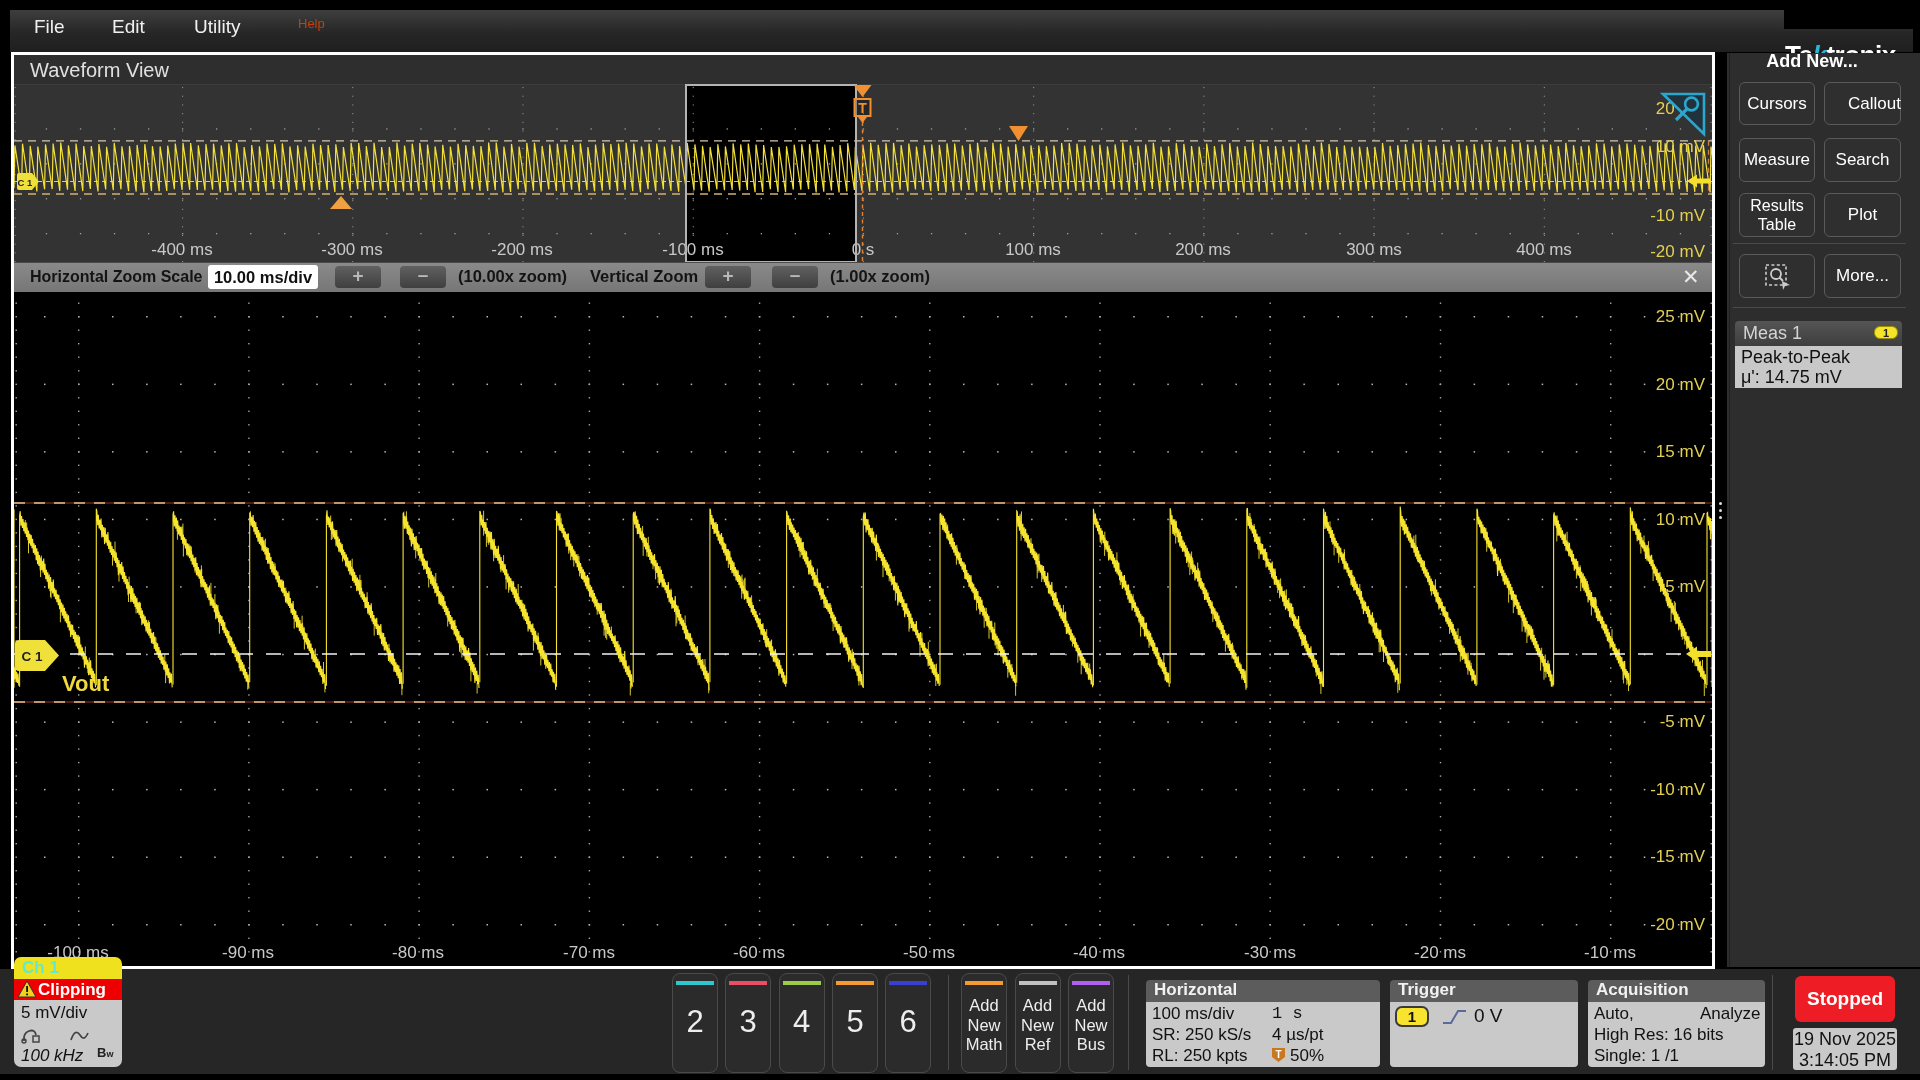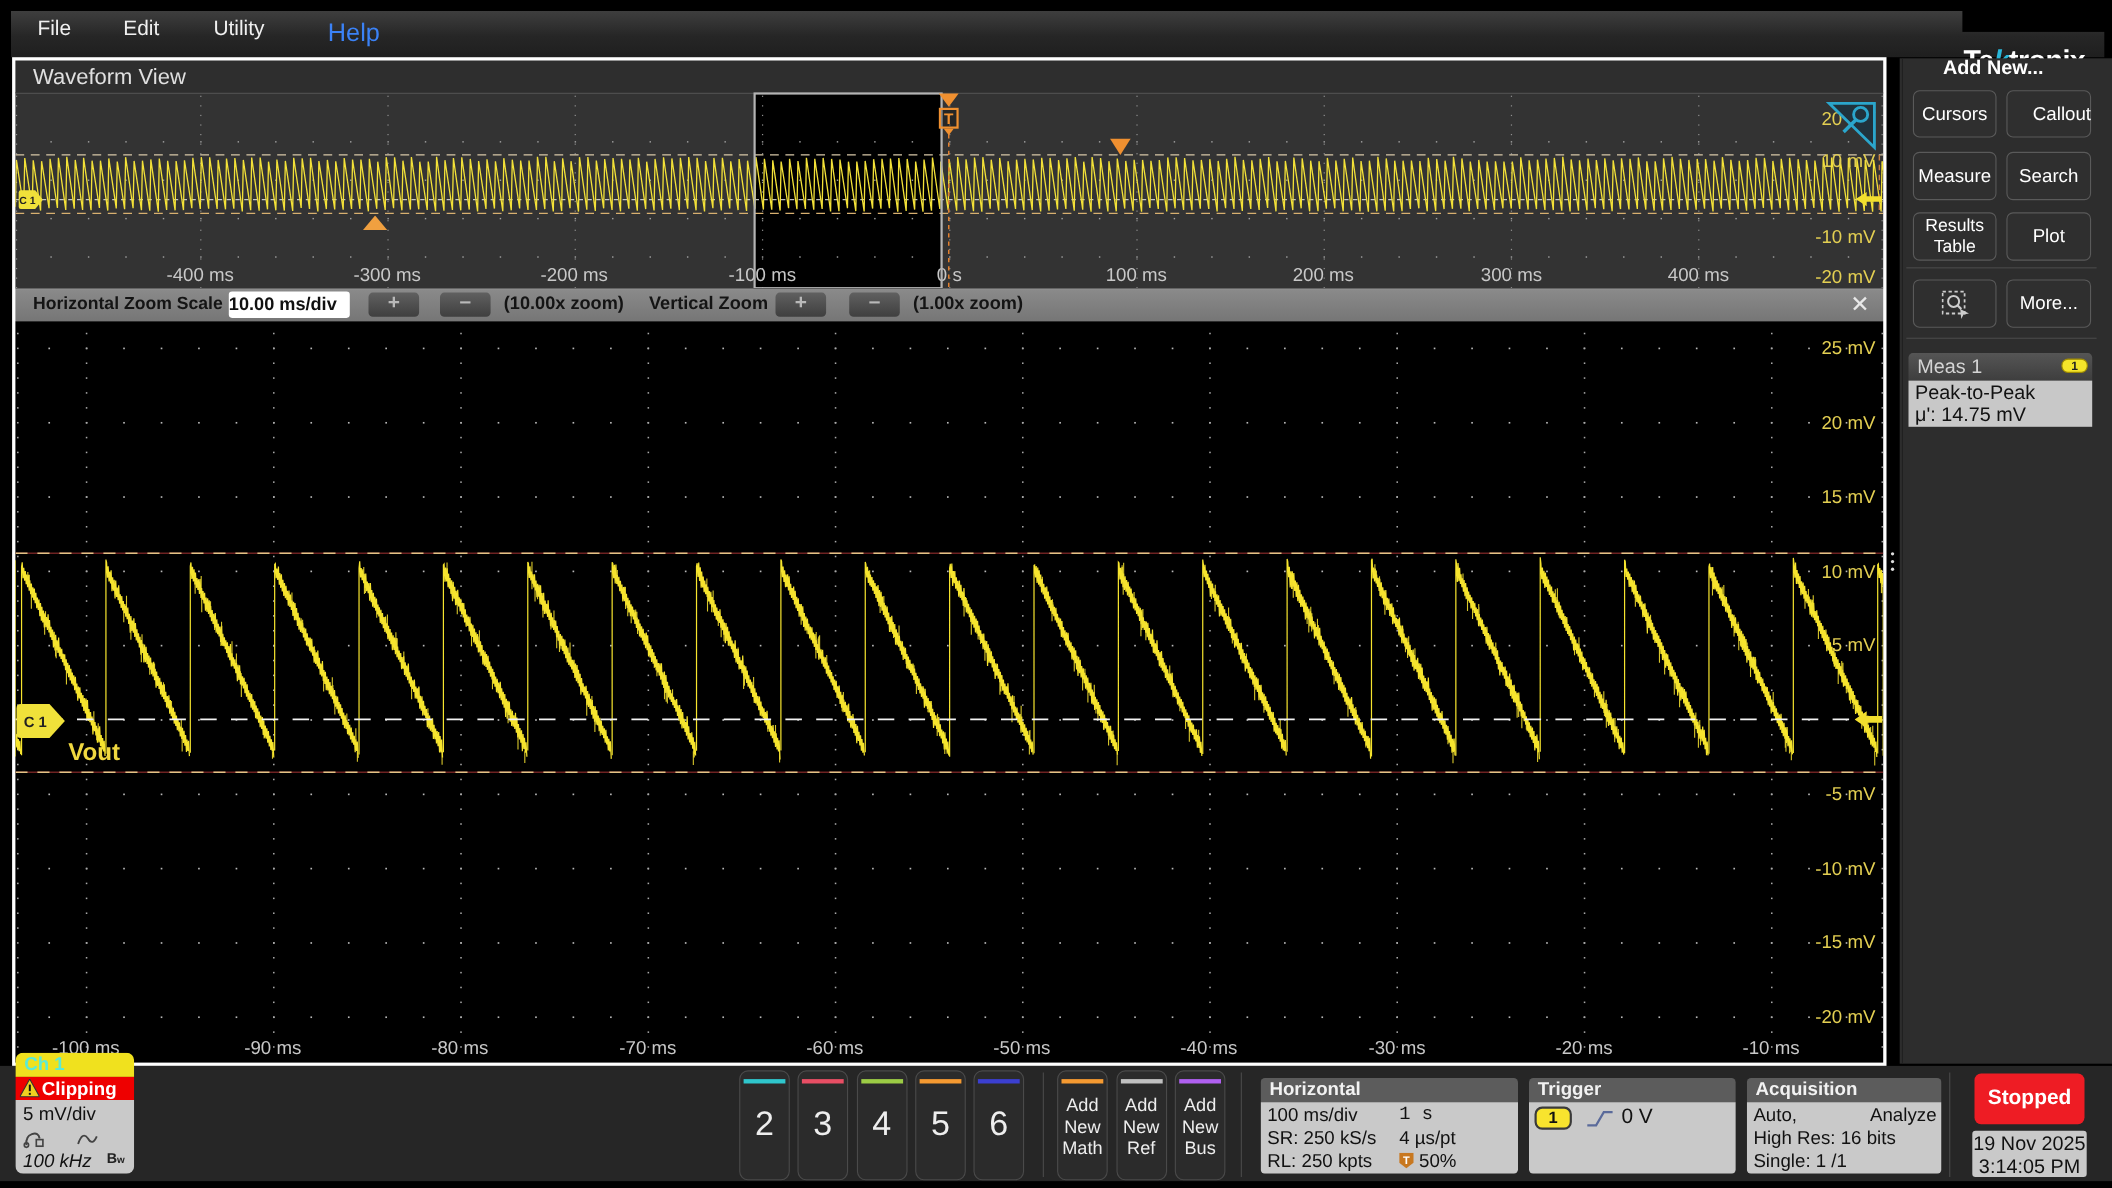--- a/index.html
+++ b/index.html
@@ -4,21 +4,21 @@
 * { margin:0; padding:0; box-sizing:border-box; }
 body { width:1920px; height:1080px; background:#000; font-family:"Liberation Sans", sans-serif; overflow:hidden; position:relative; }
 .abs { position:absolute; }
 </style></head>
 <body>
 
 <div class="abs" style="left:10px; top:10px; width:1903px; height:42px; background:linear-gradient(#3e3e3e,#262626 55%,#1f1f1f);"></div>
 <div class="abs" style="left:34px; top:16px; font-size:19px; color:#f0f0f0;">File</div>
 <div class="abs" style="left:112px; top:16px; font-size:19px; color:#f0f0f0;">Edit</div>
 <div class="abs" style="left:194px; top:16px; font-size:19px; color:#f0f0f0;">Utility</div>
-<div class="abs" style="left:298px; top:16px; font-size:23px; color:#3b82f6;">Help</div>
+<div class="abs" style="left:298px; top:16px; font-size:13px; color:#c2410c;">Help</div>
 
 <div class="abs" style="left:1784px; top:1px; width:130px; height:28px; background:#000;"></div>
 <div class="abs" style="left:1785px; top:0px; font-size:26px; font-weight:bold; color:#fff; letter-spacing:-0.5px;margin-top:40px;">Te<span style="color:#29b6d8; font-style:italic;">k</span>tronix</div>
 
 <div class="abs" style="left:11px; top:52px; width:1704px; height:917px; background:#fff;"></div>
 
 <div class="abs" style="left:14px; top:54.5px; width:1698px; height:30px; background:#2e2e2e; border-bottom:1px solid #3c3c3c;"></div>
 <div class="abs" style="left:30px; top:59px; font-size:20px; color:#e0e0e0;">Waveform View</div>
 
 <div class="abs" style="left:14px; top:85px; width:1698px; height:177px; background:#333333;"></div>
@@ -499,21 +499,21 @@
   </svg>
 
 <svg class="abs" style="left:1660px; top:92px;" width="48" height="45" viewBox="0 0 48 45">
   <polygon points="3,2 44,2 44,42" fill="#20323c" stroke="#2ba6cc" stroke-width="2.6"></polygon>
   <circle cx="31.5" cy="12" r="6.4" fill="none" stroke="#2ba6cc" stroke-width="2.6"></circle>
   <line x1="27" y1="17" x2="16" y2="28" stroke="#2ba6cc" stroke-width="3.2"></line>
 </svg>
 
 <div class="abs" style="left:14px; top:262px; width:1698px; height:30px; background:linear-gradient(#8a8a8a,#767676); border-top:1px solid #4a4a4a;"></div>
 <div class="abs" style="left:30px; top:268px; font-size:16px; font-weight:bold; color:#141414;">Horizontal Zoom Scale</div>
-<div class="abs" style="left:208px; top:265px; width:110px; height:24px; background:#fff; border-radius:3px; font-size:16.5px; font-weight:bold; color:#111; line-height:24px;">10.00 ms/div</div>
+<div class="abs" style="left:208px; top:265px; width:110px; height:24px; background:#fff; border-radius:3px; text-align:center; font-size:16.5px; font-weight:bold; color:#111; line-height:24px;">10.00 ms/div</div>
 <div class="abs" style="left:335px; top:266px; width:46px; height:22px; background:linear-gradient(#606060,#3f3f3f); border-radius:4px; color:#b9b9b9; text-align:center; font-size:19px; line-height:20px; font-weight:bold;">+</div>
 <div class="abs" style="left:400px; top:266px; width:46px; height:22px; background:linear-gradient(#606060,#3f3f3f); border-radius:4px; color:#b9b9b9; text-align:center; font-size:19px; line-height:18px; font-weight:bold;">–</div>
 <div class="abs" style="left:458px; top:267px; font-size:16.5px; font-weight:bold; color:#141414;">(10.00x zoom)</div>
 <div class="abs" style="left:590px; top:267px; font-size:16.5px; font-weight:bold; color:#141414;">Vertical Zoom</div>
 <div class="abs" style="left:705px; top:266px; width:46px; height:22px; background:linear-gradient(#606060,#3f3f3f); border-radius:4px; color:#b9b9b9; text-align:center; font-size:19px; line-height:20px; font-weight:bold;">+</div>
 <div class="abs" style="left:772px; top:266px; width:46px; height:22px; background:linear-gradient(#606060,#3f3f3f); border-radius:4px; color:#b9b9b9; text-align:center; font-size:19px; line-height:18px; font-weight:bold;">–</div>
 <div class="abs" style="left:830px; top:267px; font-size:16.5px; font-weight:bold; color:#141414;">(1.00x zoom)</div>
 <div class="abs" style="left:1682px; top:265px; font-size:21px; color:#e8e8e8;">✕</div>
 
 <div class="abs" style="left:14px; top:292px; width:1698px; height:674px; background:#000;"></div>

